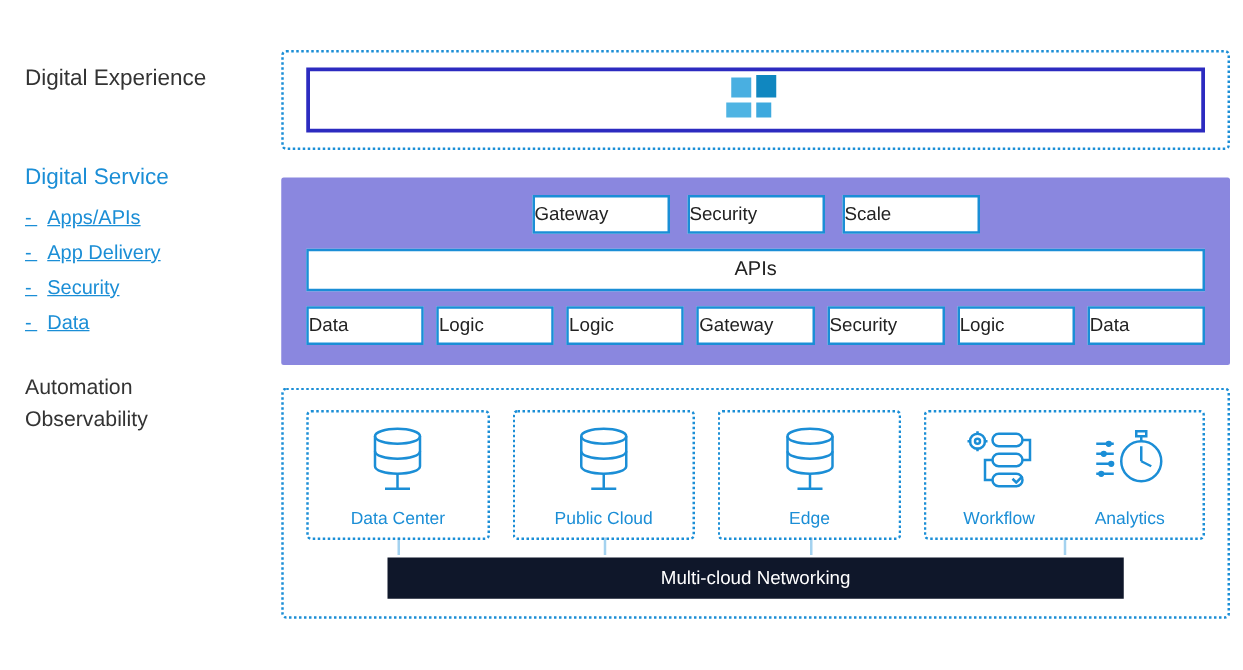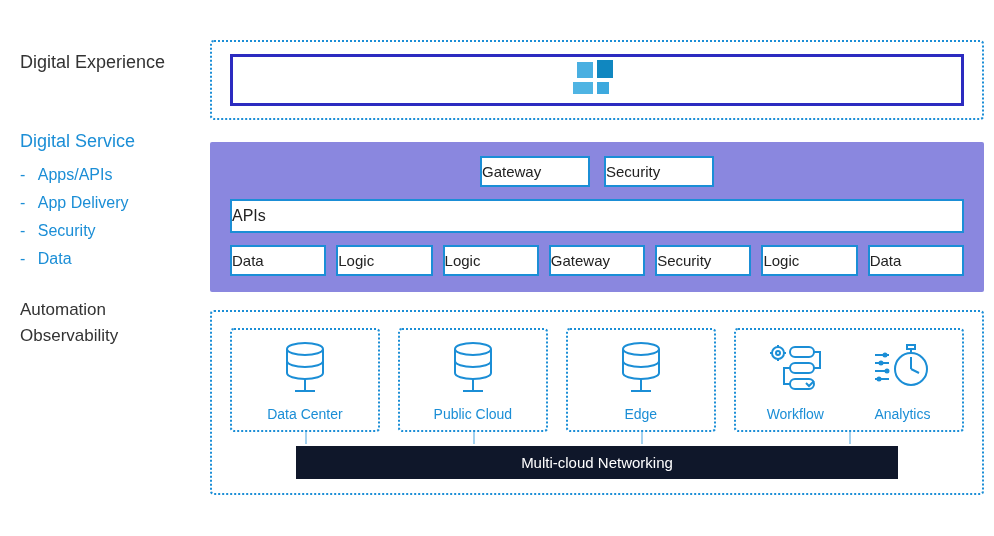--- a/index.html
+++ b/index.html
@@ -6,20 +6,21 @@
   body {
     font-family: -apple-system, BlinkMacSystemFont, "Segoe UI", Arial, sans-serif;
     background: #fff;
     width: 994px;
     height: 536px;
     position: relative;
   }
   .layout {
     display: flex;
     padding: 40px 10px 20px 20px;
+    gap: 15px;
   }
   .labels-col {
     width: 190px;
     flex-shrink: 0;
   }
   .diagram-col {
     flex: 1;
   }
   .label-row {
     font-size: 18px;
@@ -29,20 +30,21 @@
   .label-digital-svc {
     margin-top: 58px;
     color: #1b8ed6;
     font-size: 18px;
   }
   .sub-list {
     margin-top: 14px;
     color: #1b8ed6;
     font-size: 16px;
     list-style: none;
+    text-decoration: underline;
   }
   .sub-list li {
     margin-bottom: 10px;
   }
   .sub-list li::before {
     content: "- ";
     margin-right: 8px;
   }
   .label-infra {
     margin-top: 32px;
@@ -93,20 +95,21 @@
     padding: 5px 0;
     font-size: 15px;
     color: #222;
     text-align: left;
   }
   .chip-top { width: 110px; }
   .svc-apis {
     margin-top: 12px;
     background: #fff;
     border: 2px solid #1b8ed6;
+    text-align: center;
     padding: 6px 0;
     font-size: 16px;
     color: #222;
   }
   .svc-bottom {
     margin-top: 12px;
     display: flex;
     gap: 10px;
   }
   .svc-bottom .chip { flex: 1; }
@@ -194,20 +197,21 @@
           <div class="tile t3"></div>
           <div class="tile t4"></div>
         </div>
       </div>
     </div>
 
     <div class="svc-box">
       <div class="svc-row">
         <div class="chip chip-top">Gateway</div>
         <div class="chip chip-top">Security</div>
+        <div class="chip chip-top">Scale</div>
       </div>
       <div class="svc-apis">APIs</div>
       <div class="svc-bottom">
         <div class="chip">Data</div>
         <div class="chip">Logic</div>
         <div class="chip">Logic</div>
         <div class="chip">Gateway</div>
         <div class="chip">Security</div>
         <div class="chip">Logic</div>
         <div class="chip">Data</div>

